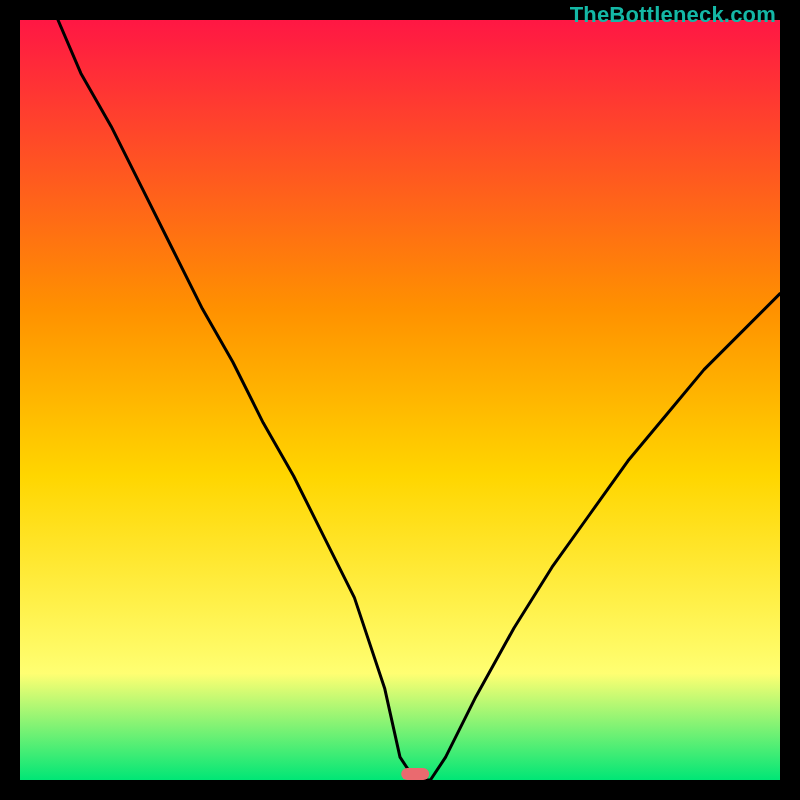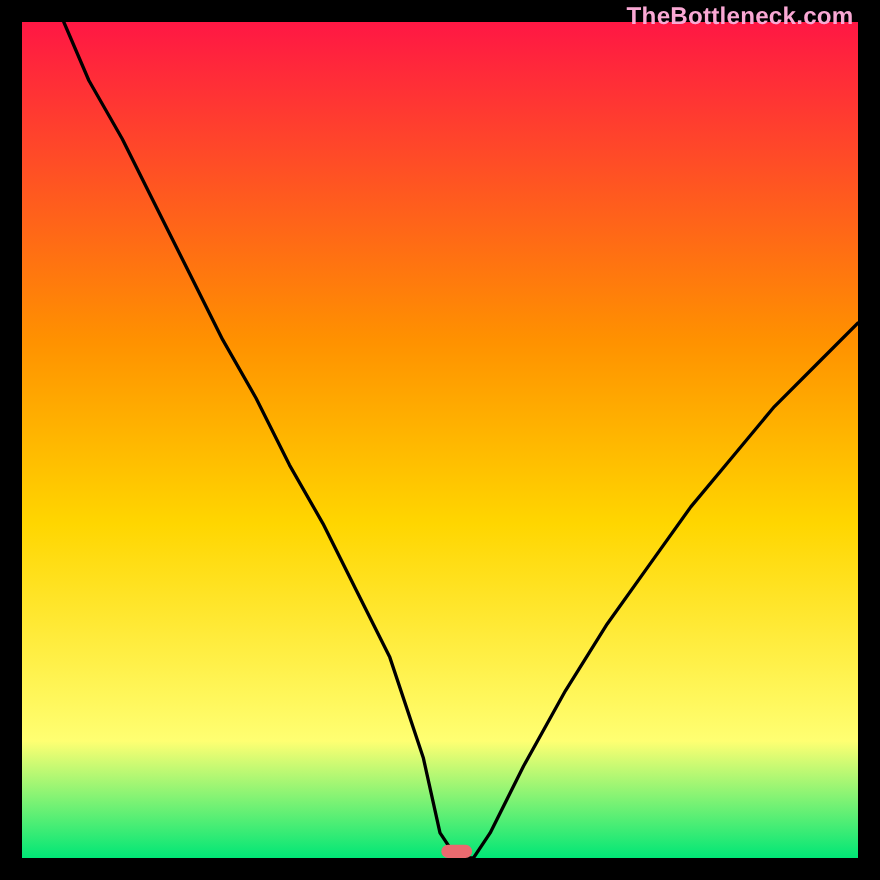--- a/index.html
+++ b/index.html
@@ -23,21 +23,21 @@
     width: 760px;
     height: 760px;
     display: block;
   }
   .watermark {
     position: absolute;
     top: 2px;
     right: 24px;
     font-size: 22px;
     font-weight: 600;
-    color: #f9a8d4;
+    color: #14b8a6;
     letter-spacing: 0.2px;
     user-select: none;
   }
   .metric-marker {
     
   }
 </style>
 </head>
 <body>
 

